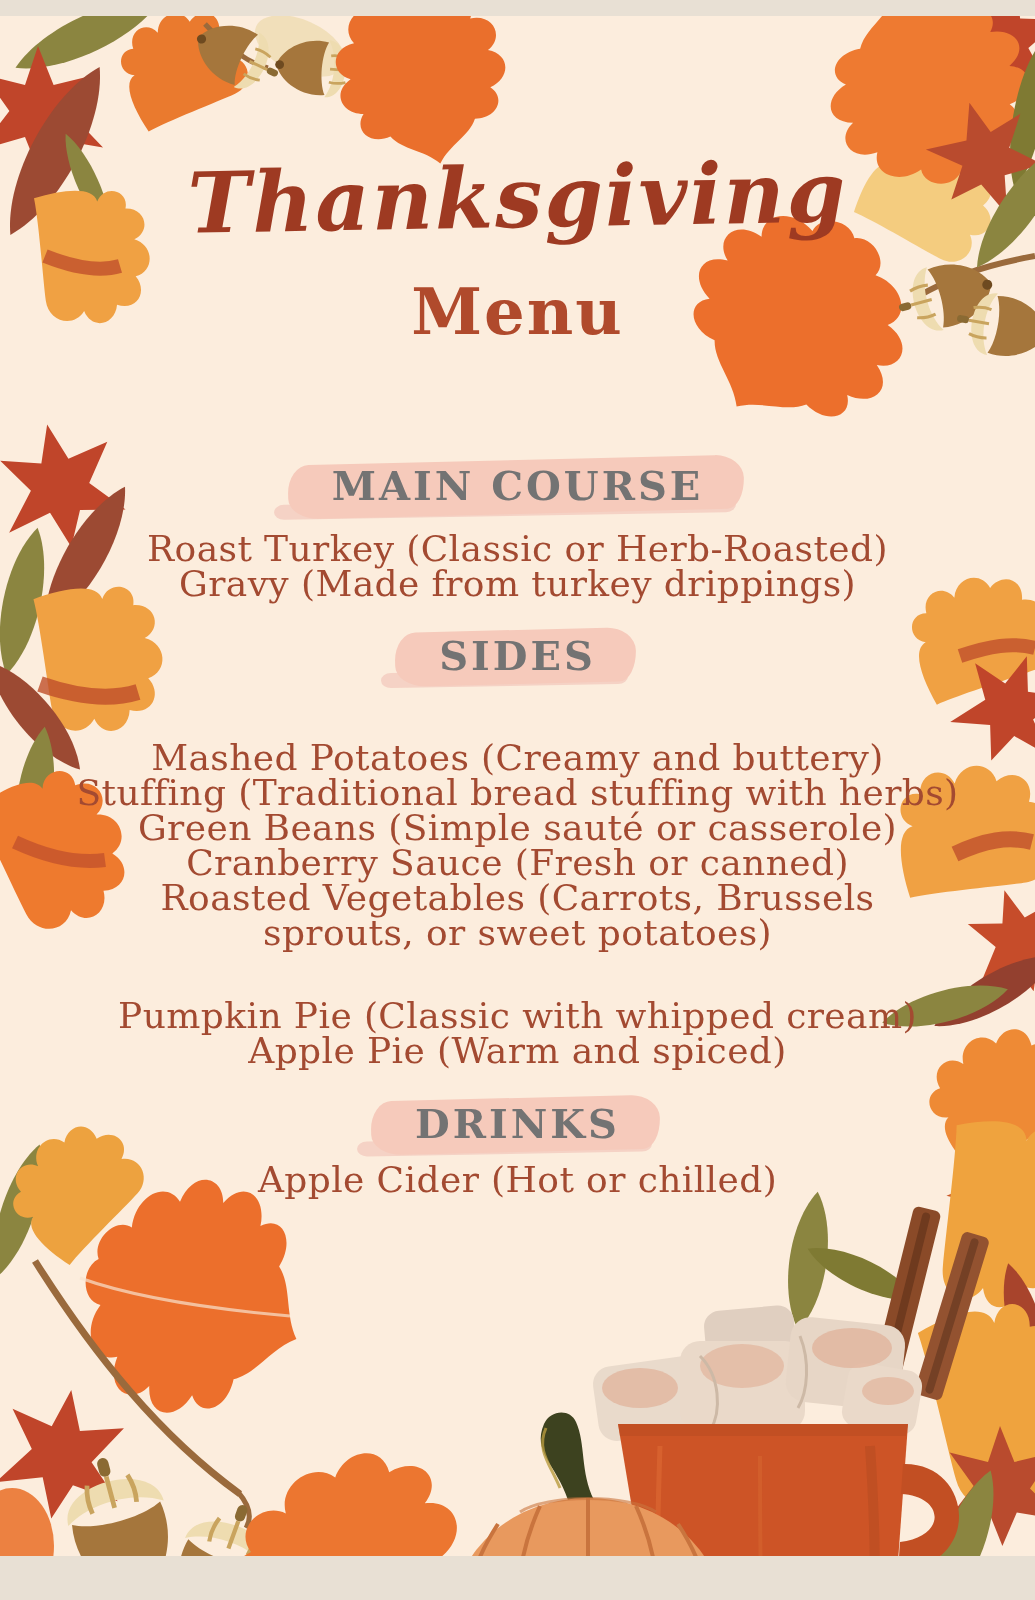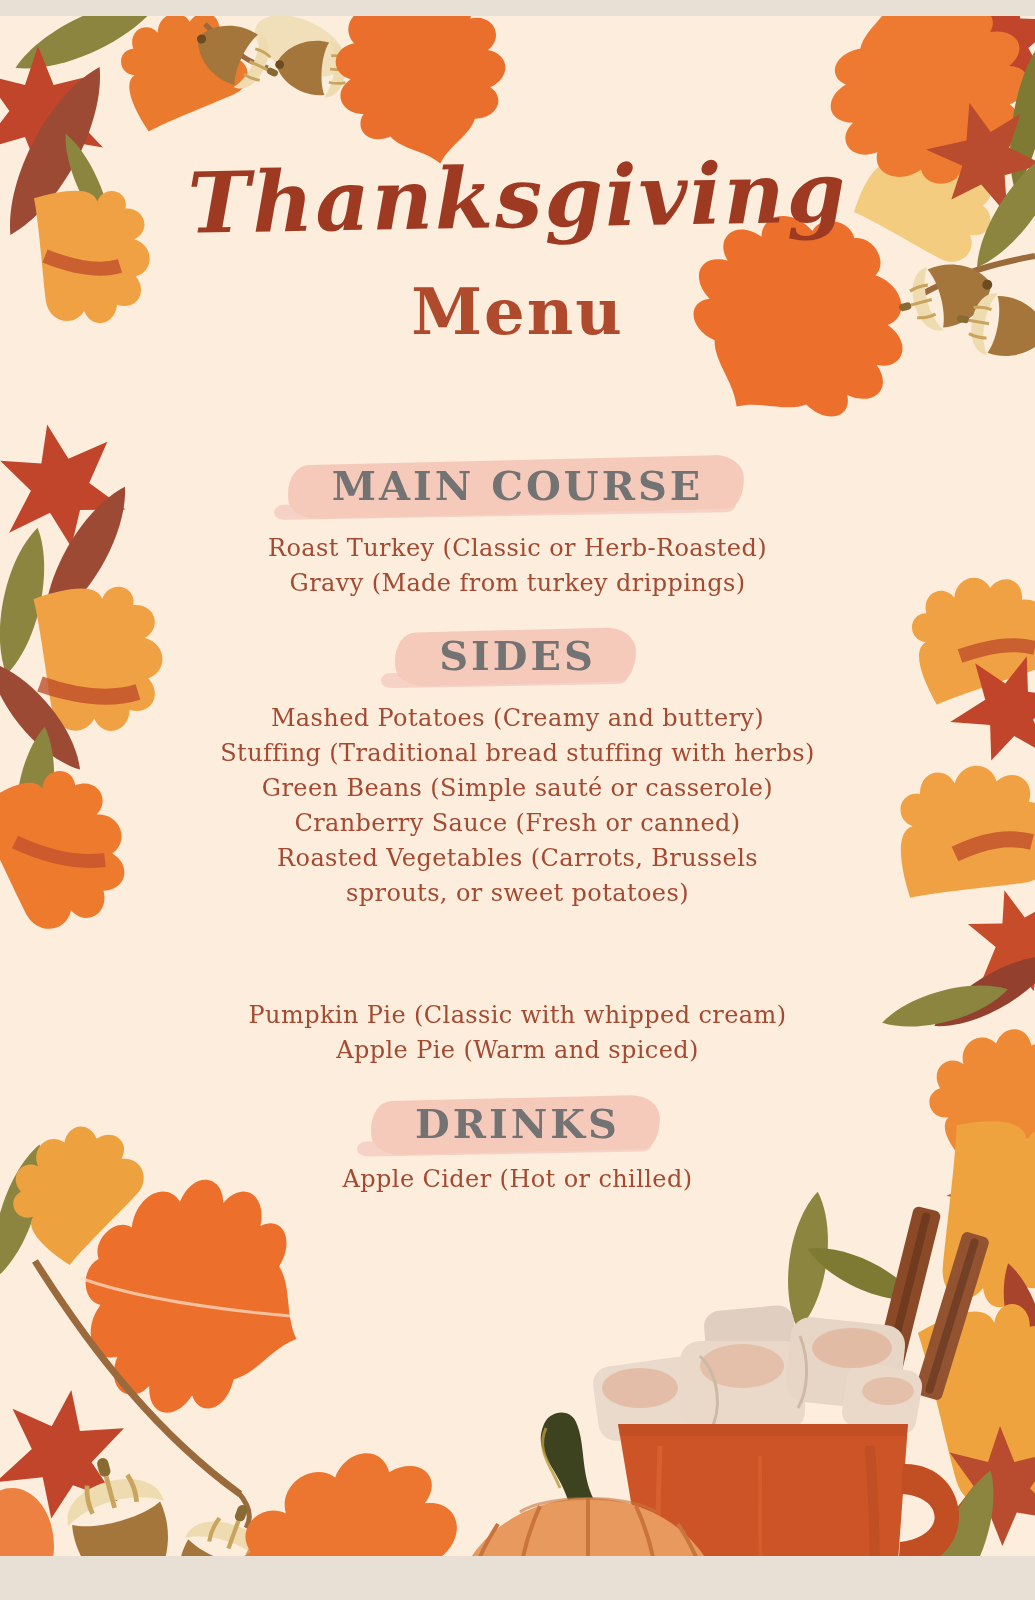--- a/index.html
+++ b/index.html
@@ -32,24 +32,24 @@
     content:"";position:absolute;inset:6px -12px 3px -16px;background:#f6cabb;
     border-radius:22px 30px 18px 32px / 55% 45% 60% 40%;
     transform:rotate(-1.4deg);z-index:-1;
   }
   .hl::after{
     content:"";position:absolute;left:-30px;right:-4px;bottom:1px;height:15px;
     background:#f5d2c5;border-radius:10px/50%;transform:rotate(-1deg);z-index:-2;
   }
   .items{
     position:absolute;left:0;right:0;
-    font-size:24px;line-height:35px;letter-spacing:.4px;color:#a34a31;
+    font-size:36px;line-height:35px;letter-spacing:.4px;color:#a34a31;
   }
   .i-main{top:515px}
-  .i-sides{top:685px}
+  .i-sides{top:724px}
   .i-desserts{top:982px}
   .i-drinks{top:1146px}
   .item{margin:0}
 </style>
 </head>
 <body>
 
 <div class="canvas">
 
   <svg class="deco" viewBox="0 0 1035 1600" xmlns="http://www.w3.org/2000/svg">

